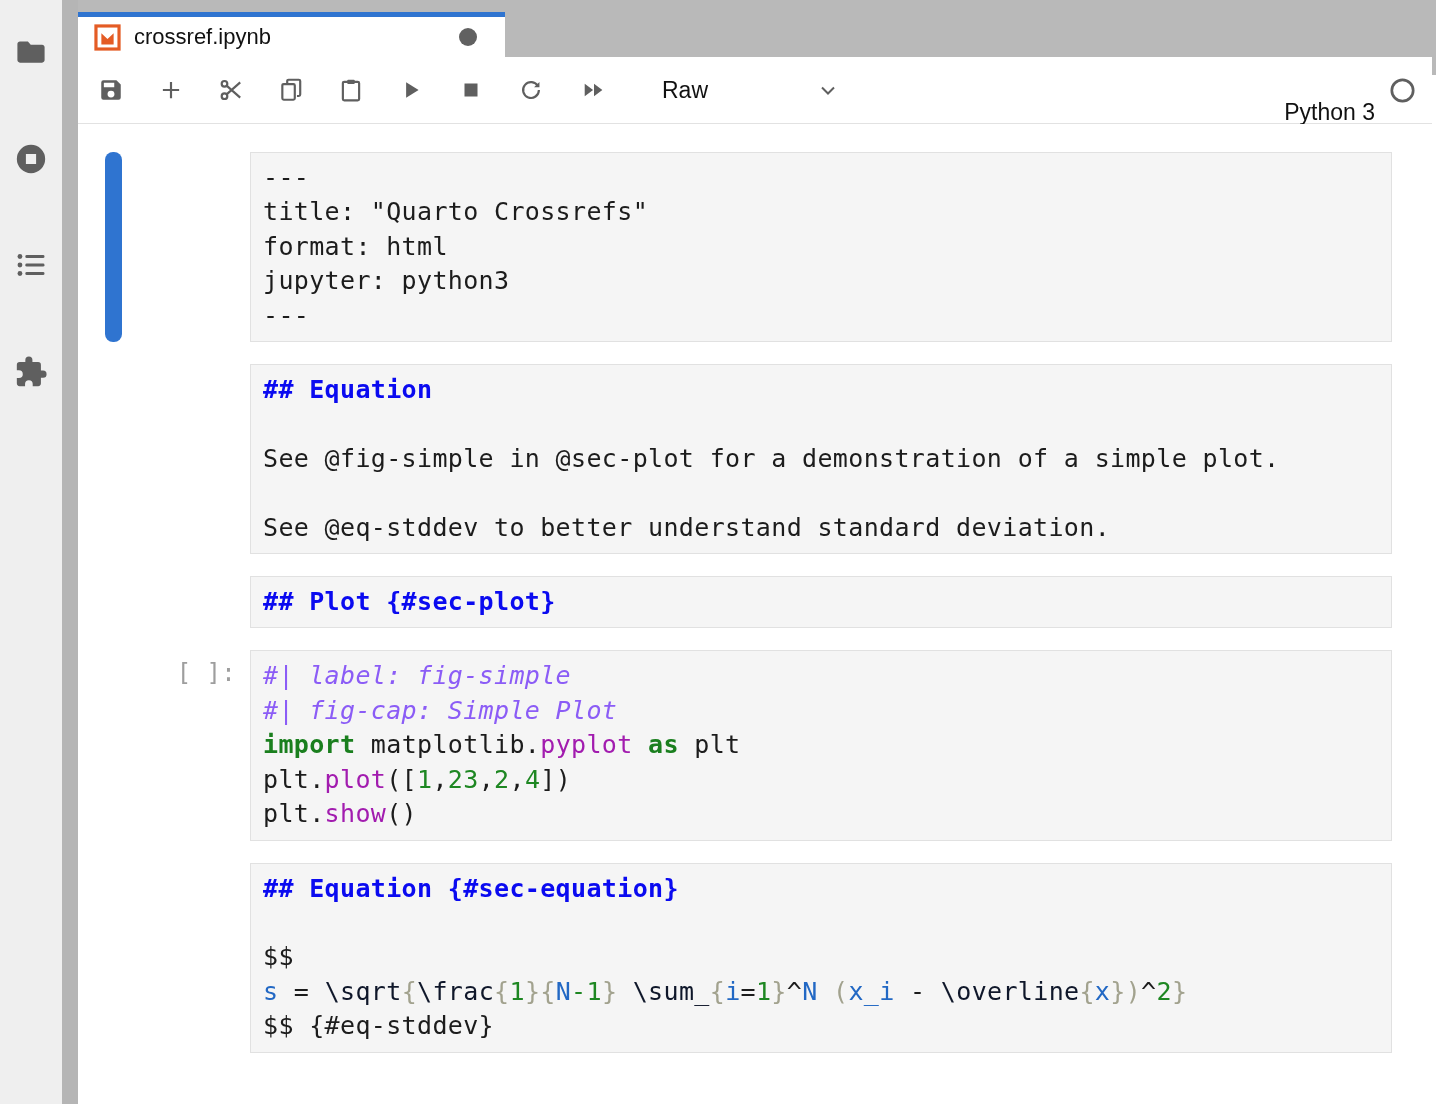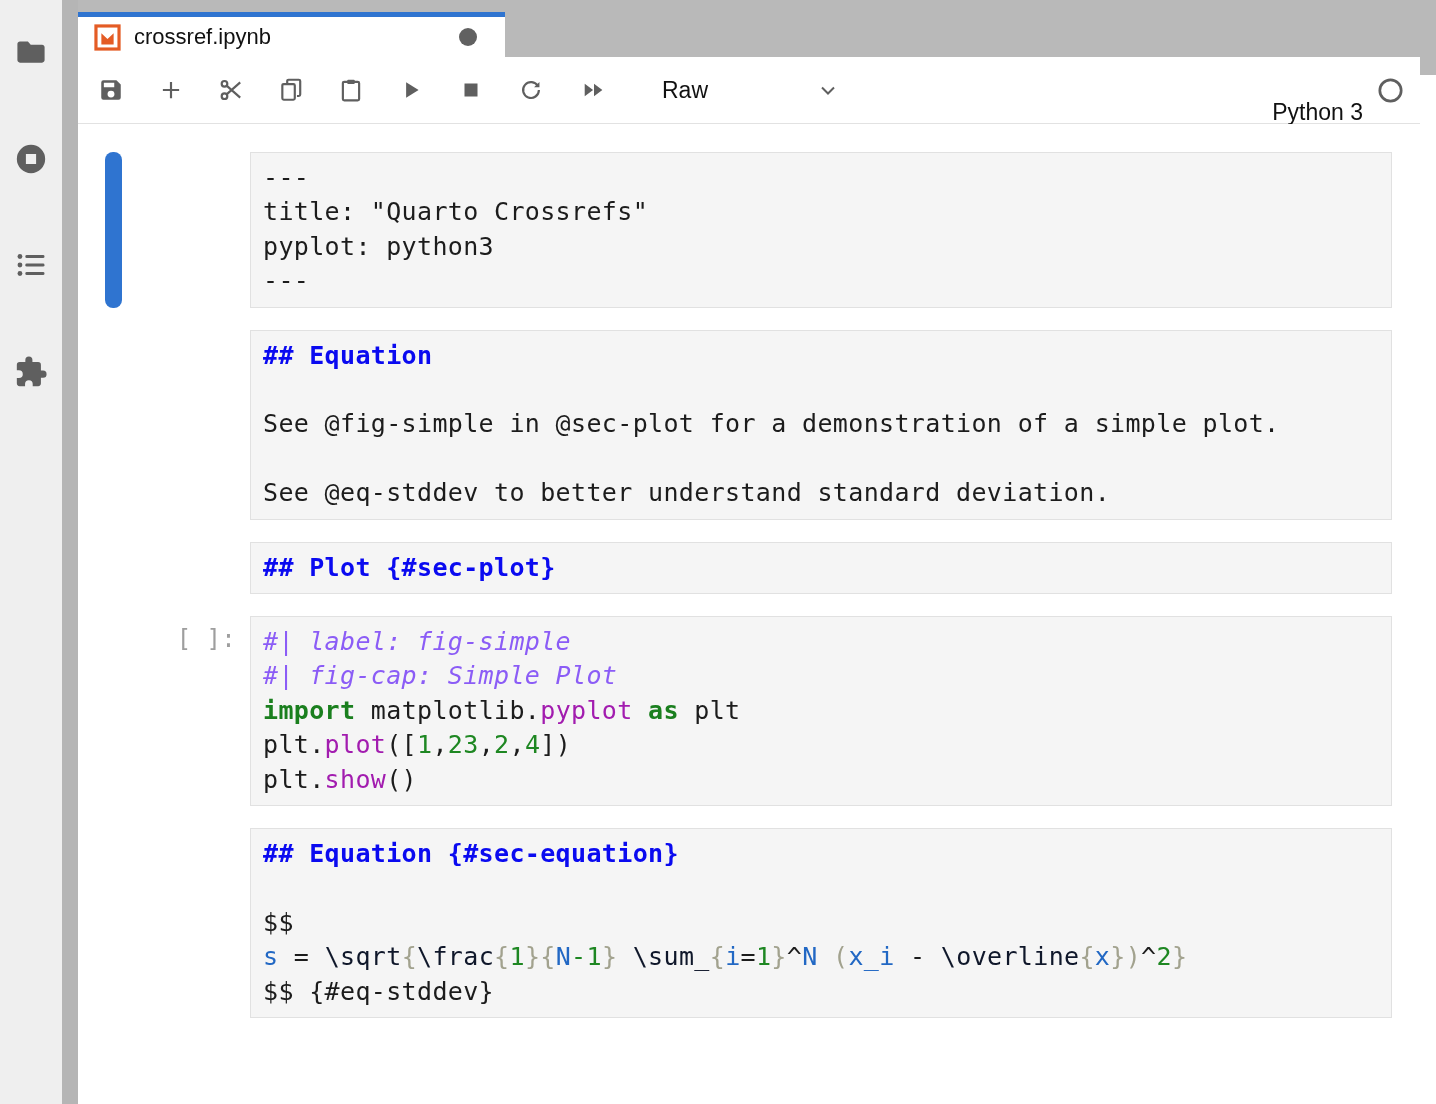--- a/index.html
+++ b/index.html
@@ -20,21 +20,21 @@
   .main { position:absolute; left:78px; top:0; right:0; bottom:0; background:#ffffff; }
 
   .tabbar { position:absolute; left:0; top:0; right:0; height:75px; background:#b9b9b9; }
   .tab { position:absolute; left:0; top:12px; width:427px; height:45px; background:#ffffff;
          border-top:5px solid #2f74d0; display:flex; align-items:center; padding-left:16px; }
   .tab-icon { width:27px; height:27px; display:inline-block; }
   .tab-title { margin-left:13px; font-size:22px; color:#111111; }
   .dirty-dot { position:absolute; right:28px; top:50%; margin-top:-9px; width:18px; height:18px;
                border-radius:50%; background:#616161; }
 
-  .toolbar { position:absolute; left:0; top:57px; right:16px; height:67px; background:#ffffff;
+  .toolbar { position:absolute; left:0; top:57px; right:4px; height:67px; background:#ffffff;
              border-bottom:1px solid #e2e2e2; display:flex; align-items:center;
              padding:0 16px 0 20px; }
   .tb-btn { width:26px; height:26px; margin-right:34px; display:flex; align-items:center;
             justify-content:center; cursor:pointer; flex:none; }
   .tb-btn svg { width:26px; height:26px; }
   .tb-fill { fill:#5f5f5f; }
   .tb-stroke { fill:none; stroke:#5f5f5f; stroke-width:2; }
   .celltype { display:flex; align-items:center; justify-content:space-between; width:178px;
               margin-left:18px; cursor:pointer; }
   .celltype-label { font-size:23px; color:#111111; }
@@ -179,21 +179,21 @@
           <circle cx="12" cy="12" r="9.5" fill="none" stroke="#5f5f5f" stroke-width="2.4"></circle>
         </svg>
       </div>
     </div>
 
     <div class="content">
       <div id="cells">
           <div class="cell-row">
             <div class="active-bar"></div>
             <div class="prompt"></div>
-            <div class="cell"><div class="line"><span class="tk-p">---</span></div><div class="line"><span class="tk-p">title: "Quarto Crossrefs"</span></div><div class="line"><span class="tk-p">pyplot: python3</span></div><div class="line"><span class="tk-p">---</span></div></div>
+            <div class="cell"><div class="line"><span class="tk-p">---</span></div><div class="line"><span class="tk-p">title: "Quarto Crossrefs"</span></div><div class="line"><span class="tk-p">format: html</span></div><div class="line"><span class="tk-p">jupyter: python3</span></div><div class="line"><span class="tk-p">---</span></div></div>
           </div>
           <div class="cell-row">
             <div class="prompt"></div>
             <div class="cell"><div class="line"><span class="tk-hd">## Equation</span></div><div class="line">&nbsp;</div><div class="line"><span class="tk-p">See @fig-simple in @sec-plot for a demonstration of a simple plot.</span></div><div class="line">&nbsp;</div><div class="line"><span class="tk-p">See @eq-stddev to better understand standard deviation.</span></div></div>
           </div>
           <div class="cell-row">
             <div class="prompt"></div>
             <div class="cell"><div class="line"><span class="tk-hd">## Plot {#sec-plot}</span></div></div>
           </div>
           <div class="cell-row">

